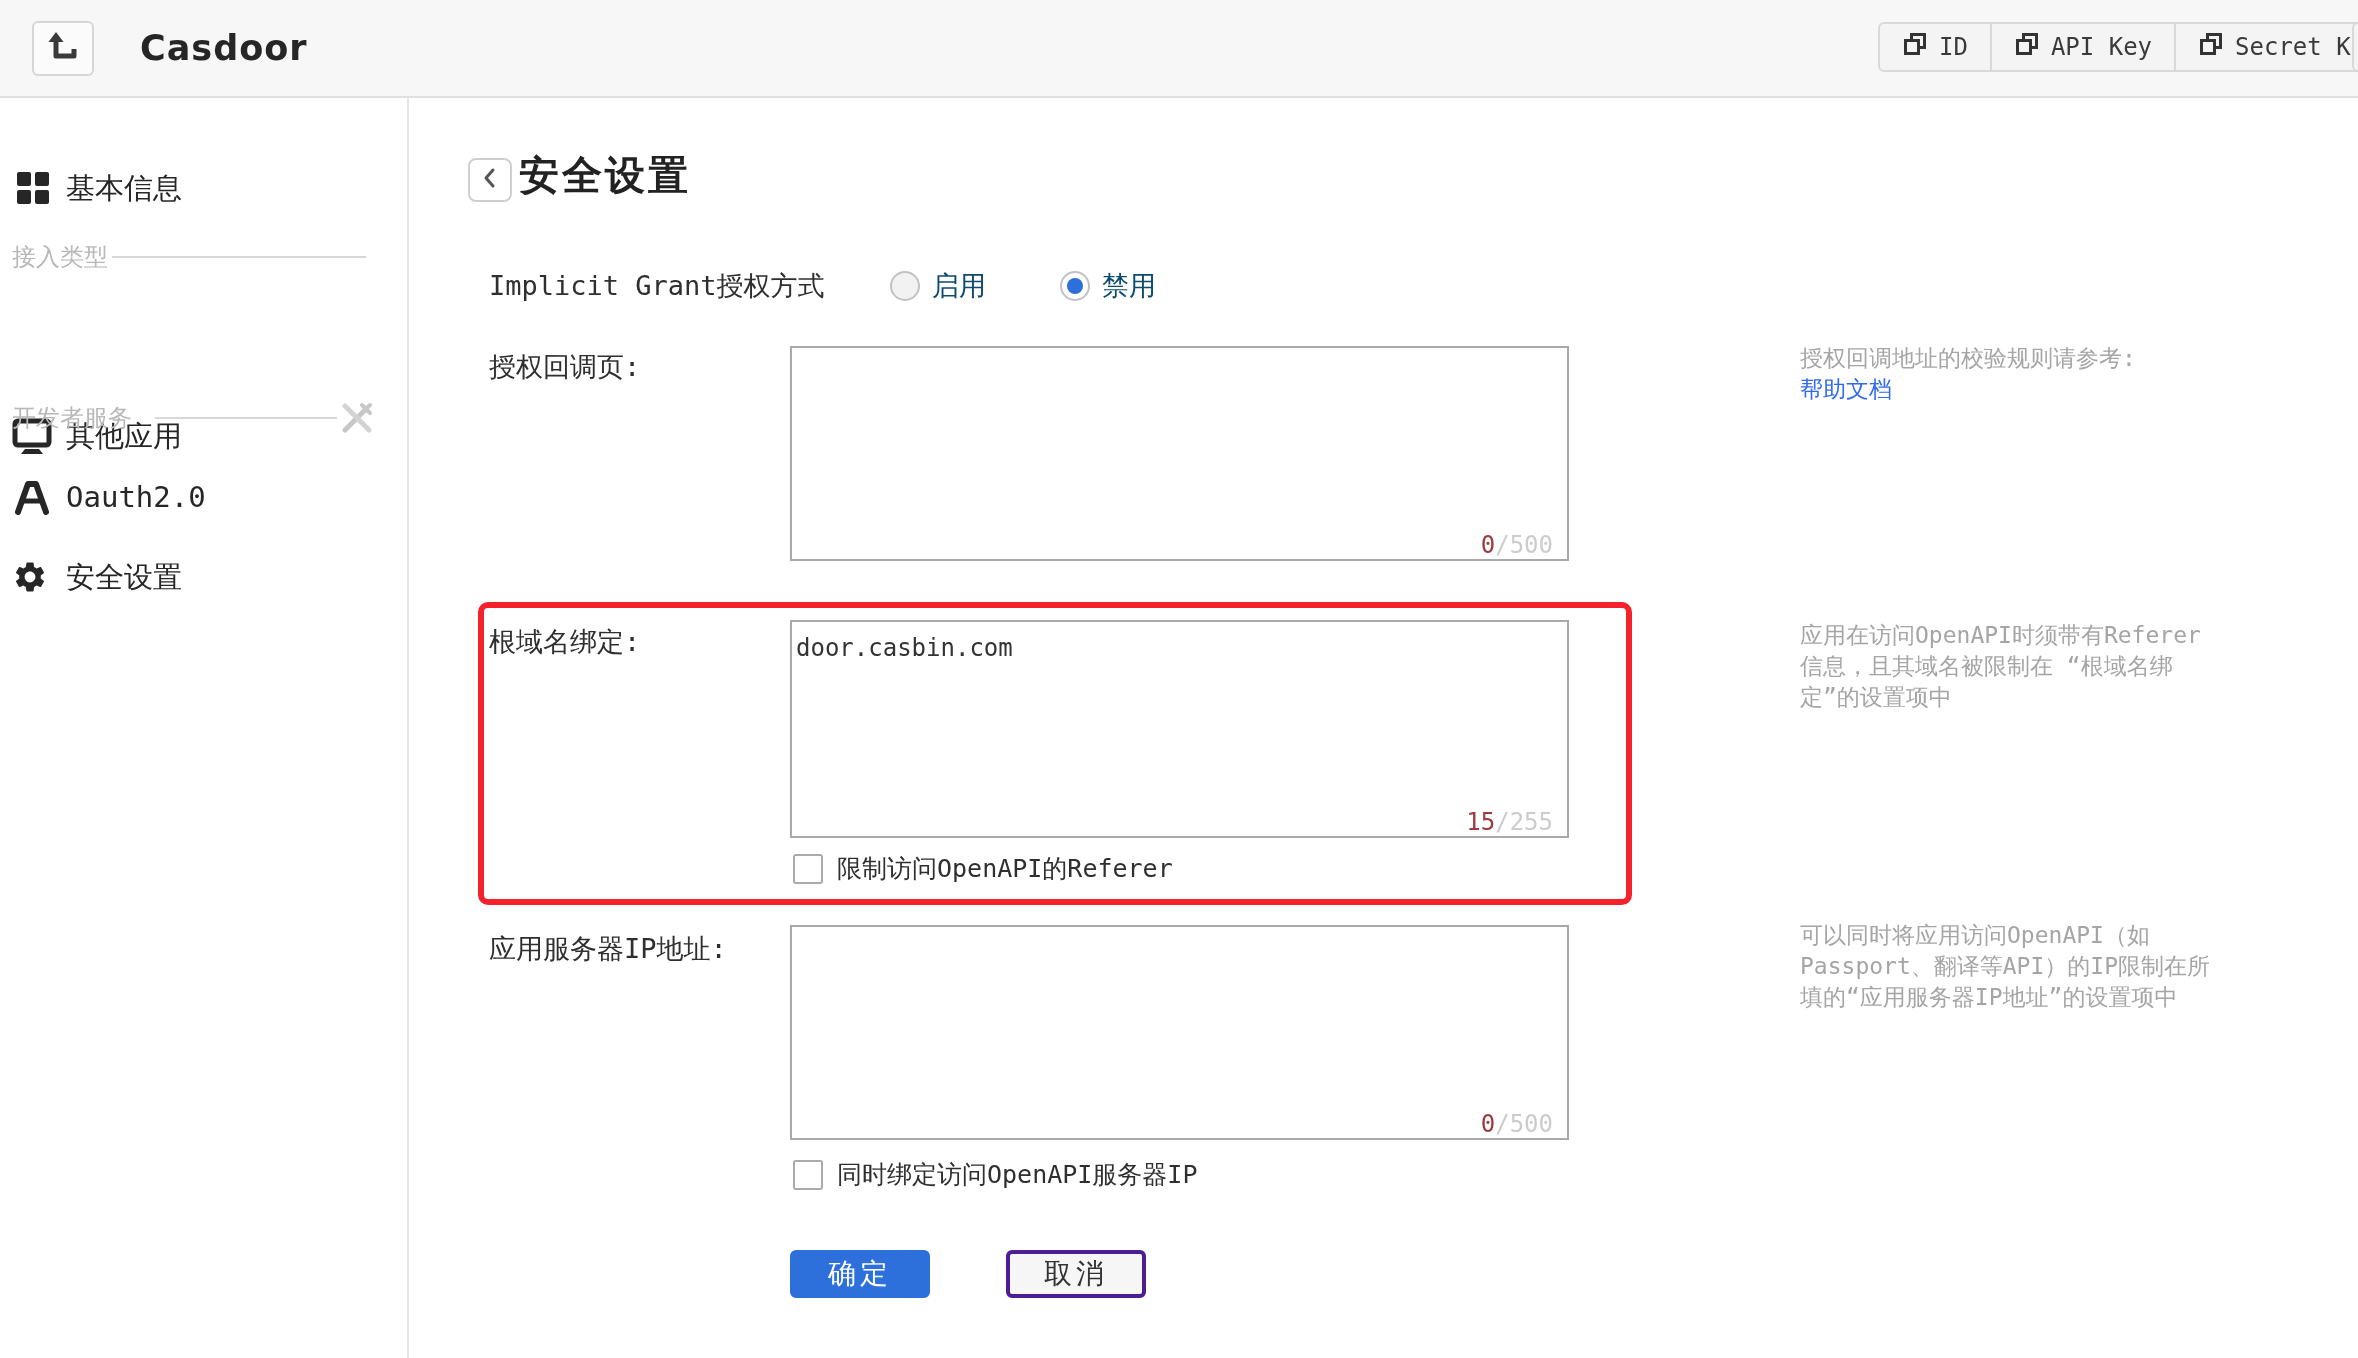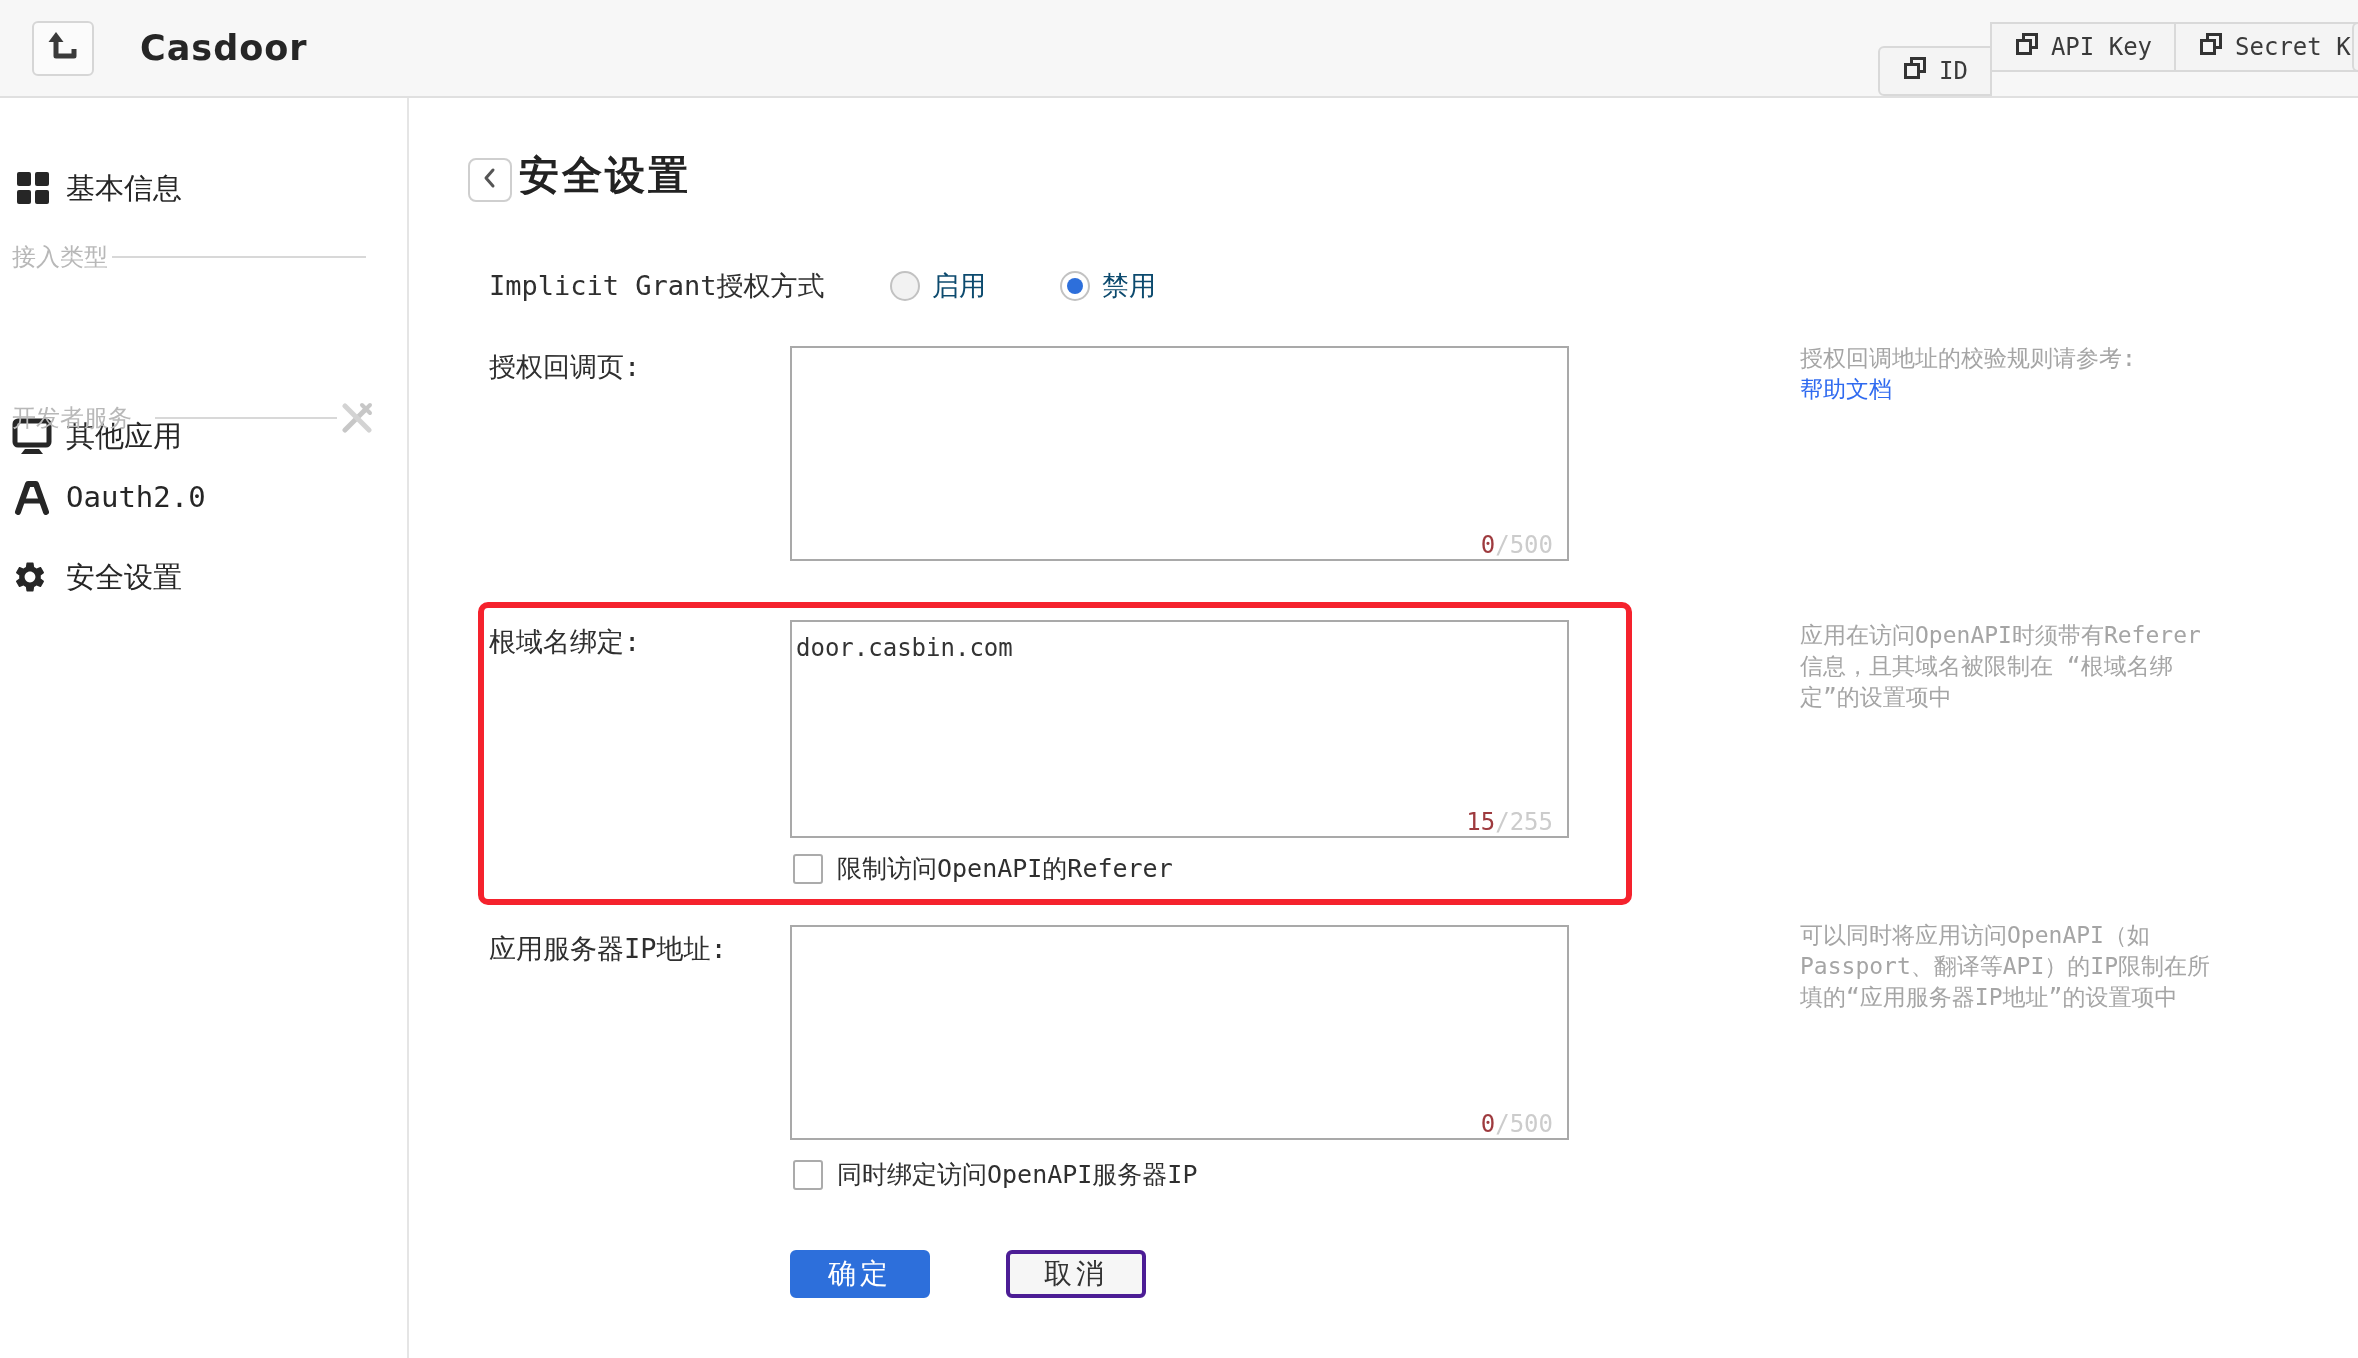--- a/index.html
+++ b/index.html
@@ -21,21 +21,21 @@
     background:#f7f7f7;border-bottom:2px solid #e0e0e0;}
   .hdr-back{position:absolute;left:32px;top:21px;width:62px;height:55px;
     background:#fbfbfb;border:2px solid #d6d6d6;border-radius:6px;
     display:flex;align-items:center;justify-content:center;cursor:pointer;}
   .app-title{position:absolute;left:140px;top:0;height:96px;line-height:96px;
     font-size:35px;font-weight:bold;color:#262626;letter-spacing:1px;}
   .copy-group{position:absolute;left:1878px;top:22px;height:50px;display:flex;}
   .copy-btn{height:50px;display:flex;align-items:center;gap:10px;padding:0 22px;
     background:#f4f4f4;border:2px solid #d9d9d9;font-size:24px;color:#3a3a3a;
     margin-left:-2px;cursor:pointer;white-space:nowrap;}
-  .copy-btn:first-child{border-radius:6px 0 0 6px;margin-left:0;margin-top:24px;}
+  .copy-btn:first-child{border-radius:6px 0 0 6px;margin-left:0;}
   .copy-btn:last-child{border-radius:0 6px 6px 0;}
   .clipped-btn{position:absolute;left:2352px;top:22px;width:8px;height:50px;
     background:#f4f4f4;border:2px solid #d9d9d9;border-right:none;border-radius:6px 0 0 6px;}
 
   
   .sidebar{position:absolute;left:0;top:98px;width:409px;height:1260px;
     background:#fff;border-right:2px solid #e5e5e5;}
   .side-item{position:absolute;left:0;width:100%;height:44px;cursor:pointer;}
   .side-item .icon{position:absolute;display:flex;align-items:center;justify-content:center;}
   .side-item .lbl{position:absolute;left:66px;top:0;line-height:44px;font-size:29px;color:#262626;white-space:nowrap;}

